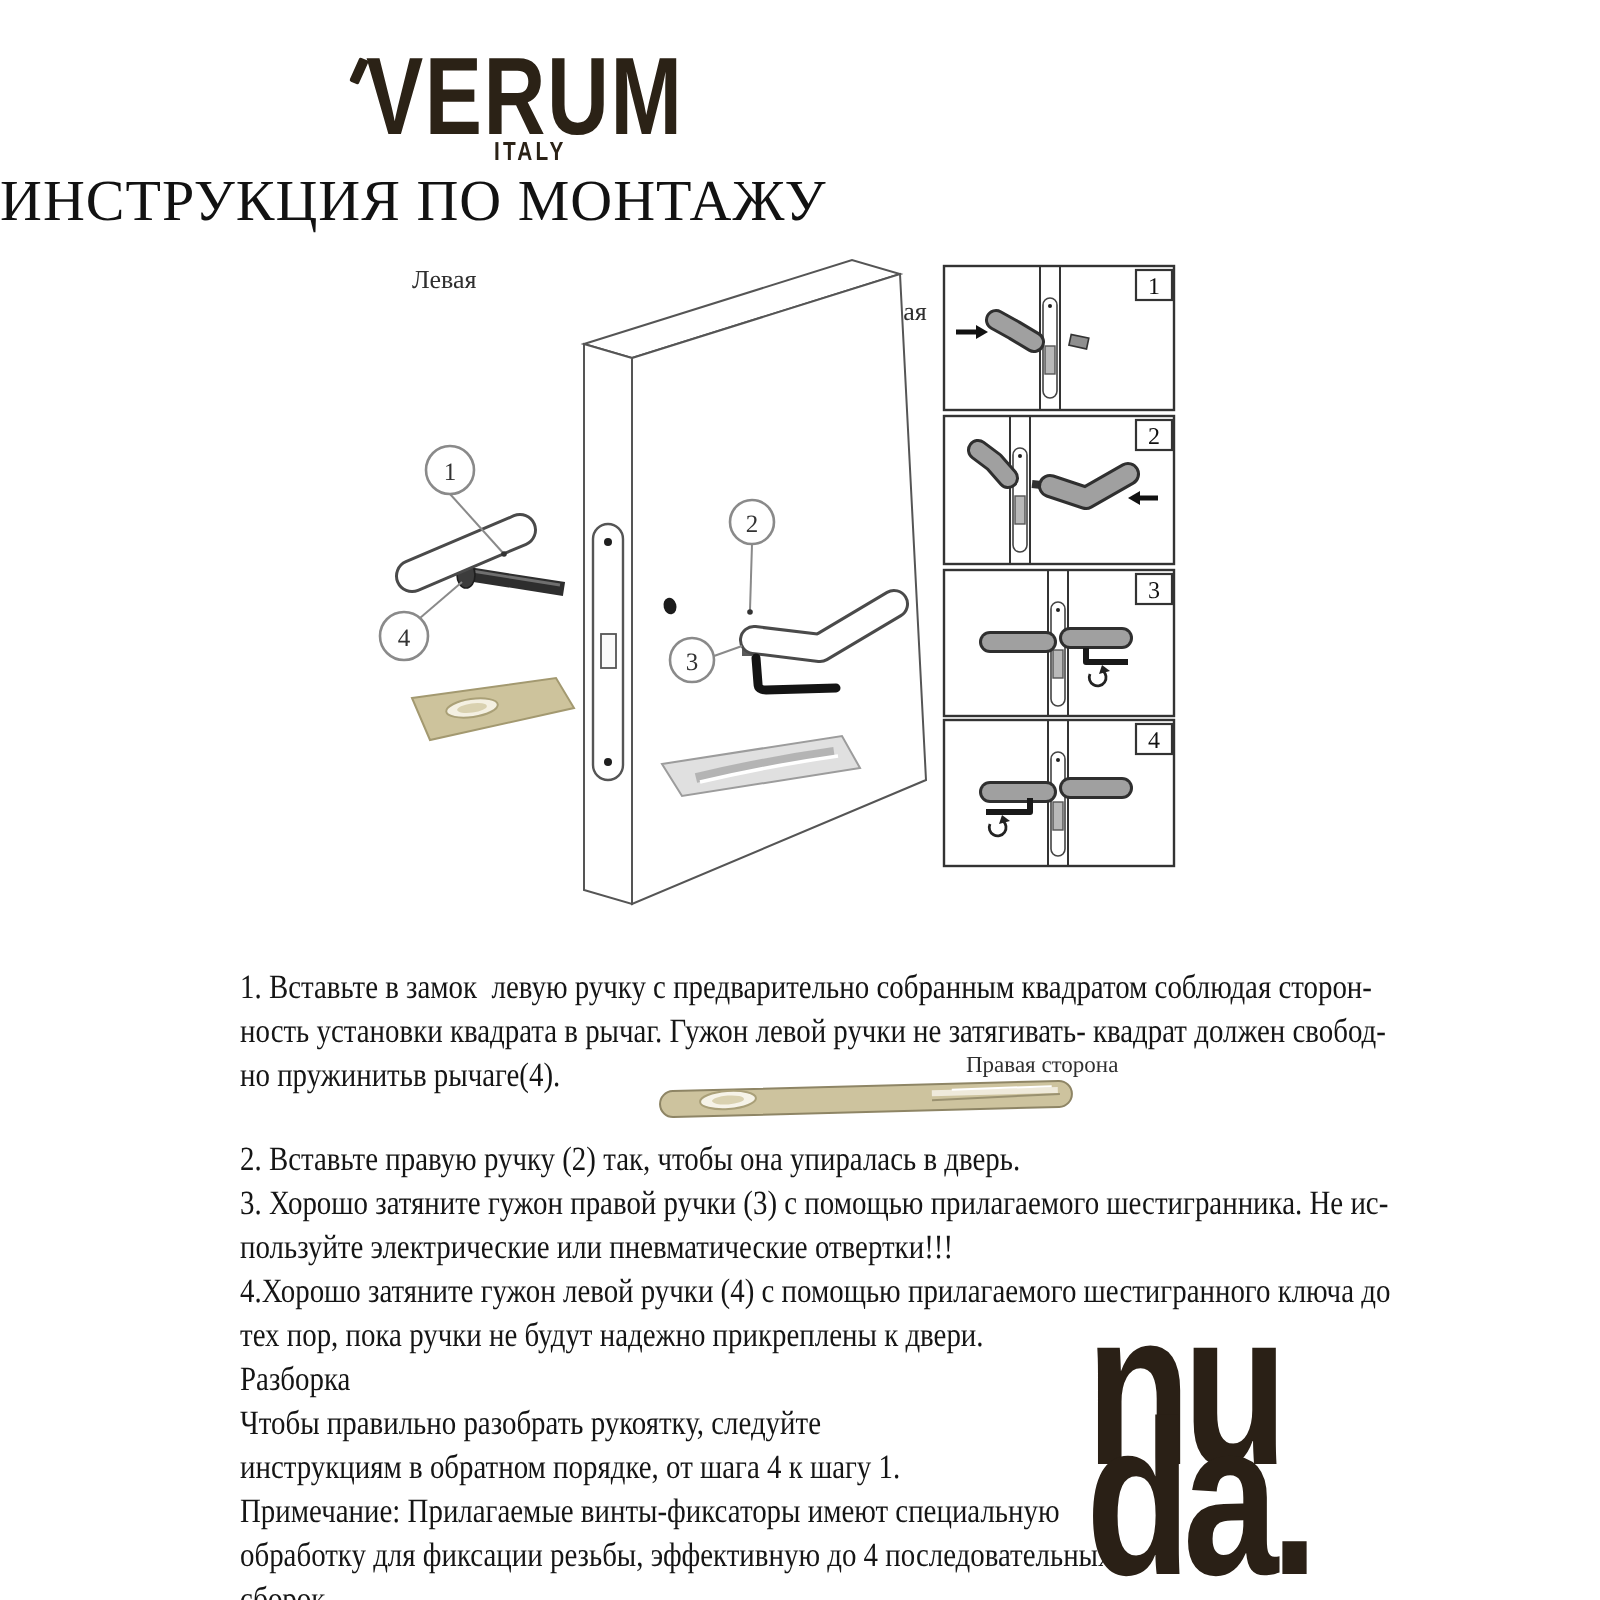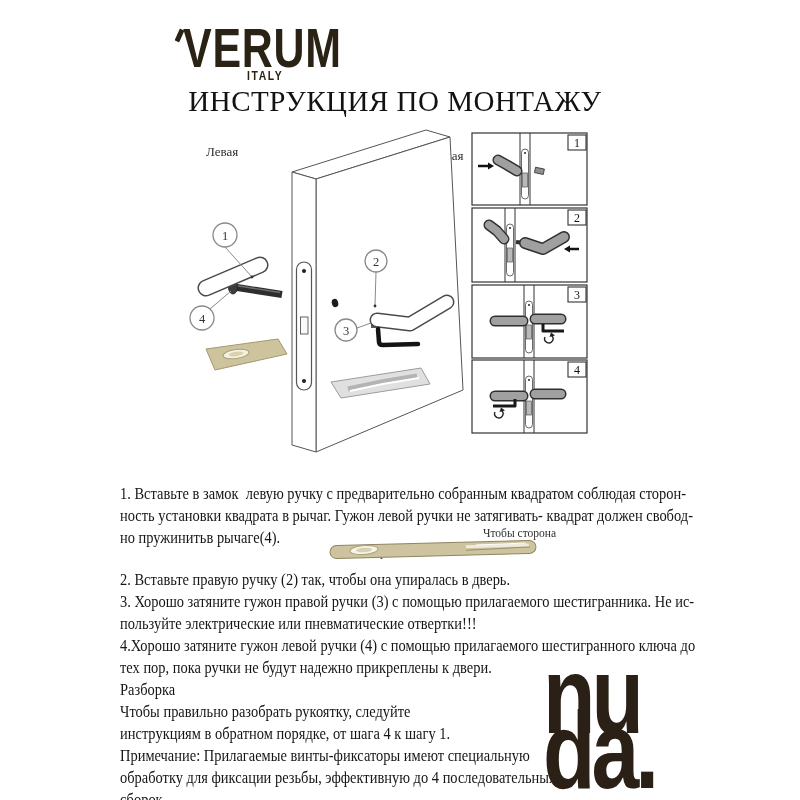--- a/index.html
+++ b/index.html
@@ -18,28 +18,28 @@
     position:absolute;left:177px;top:29px;width:5px;height:13px;
     background:#2b2216;transform:rotate(24deg);border-radius:1px;
   }
   .brand-country{
     position:absolute;left:247px;top:69px;
     font-family:"Liberation Sans", sans-serif;font-weight:bold;
     font-size:13px;line-height:1;letter-spacing:2px;color:#2b2216;
     transform:scaleX(0.8);transform-origin:left top;white-space:nowrap;
   }
   .page-title{
-    position:absolute;left:0;top:87px;width:790px;text-align:center;
+    position:absolute;left:0;top:87px;width:790px;text-align:left;
     font-size:29px;line-height:1;letter-spacing:0.5px;color:#121212;
     font-family:"Liberation Serif", serif;white-space:nowrap;
   }
   .side-label{
     position:absolute;font-size:13px;color:#2f2f2f;white-space:nowrap;
   }
-  .side-label.left{left:206px;top:144px;}
+  .side-label.left{left:206px;top:132px;}
   .side-label.right{left:424px;top:148px;}
   #diagram-svg{position:absolute;left:120px;top:125px;}
   
   .spindle-label{
     position:absolute;font-size:11.5px;color:#2f2f2f;white-space:nowrap;
   }
   .spindle-label.left{left:333px;top:546px;}
   .spindle-label.right{left:483px;top:527px;}
   #spindle-svg{position:absolute;left:326px;top:539px;}
   
@@ -215,21 +215,21 @@
     <g>
       <path d="M 375,287 a 4.2,4.2 0 1 0 6.5,-1.5" stroke="#222" stroke-width="1.4" fill="none"></path>
       <polygon points="381,282.5 385,285.5 379.5,287" fill="#222"></polygon>
     </g>
     <rect x="448" y="237" width="18" height="15" fill="#ffffff" stroke="#333" stroke-width="1.1"></rect>
     <text x="457" y="249" text-anchor="middle" font-size="12" fill="#111" font-family="Liberation Serif, serif">4</text>
   </g>
 </svg>
 
 <div class="spindle-label left">Левая сторона</div>
-<div class="spindle-label right">Чтобы сторона</div>
+<div class="spindle-label right">Правая сторона</div>
 <svg id="spindle-svg" width="218" height="24" viewBox="0 0 218 24">
   <g transform="rotate(-1.5 107 11)">
     <rect x="4" y="4" width="206" height="13" rx="6.5" fill="#cdc39e" stroke="#8e8565" stroke-width="1"></rect>
     <line x1="140" y1="8.5" x2="203" y2="8.5" stroke="#efeadb" stroke-width="3"></line>
     <line x1="140" y1="12" x2="204" y2="10.5" stroke="#9a9170" stroke-width="1"></line>
     <line x1="150" y1="7" x2="200" y2="6.5" stroke="#ffffff" stroke-width="1"></line>
   </g>
   <ellipse cx="38" cy="11" rx="14" ry="4.5" fill="#f6f3e8" stroke="#a99f78" stroke-width="1" transform="rotate(-4 38 11)"></ellipse>
   <ellipse cx="38" cy="11" rx="8" ry="2.2" fill="#d9d1b0" transform="rotate(-4 38 11)"></ellipse>
 </svg>

